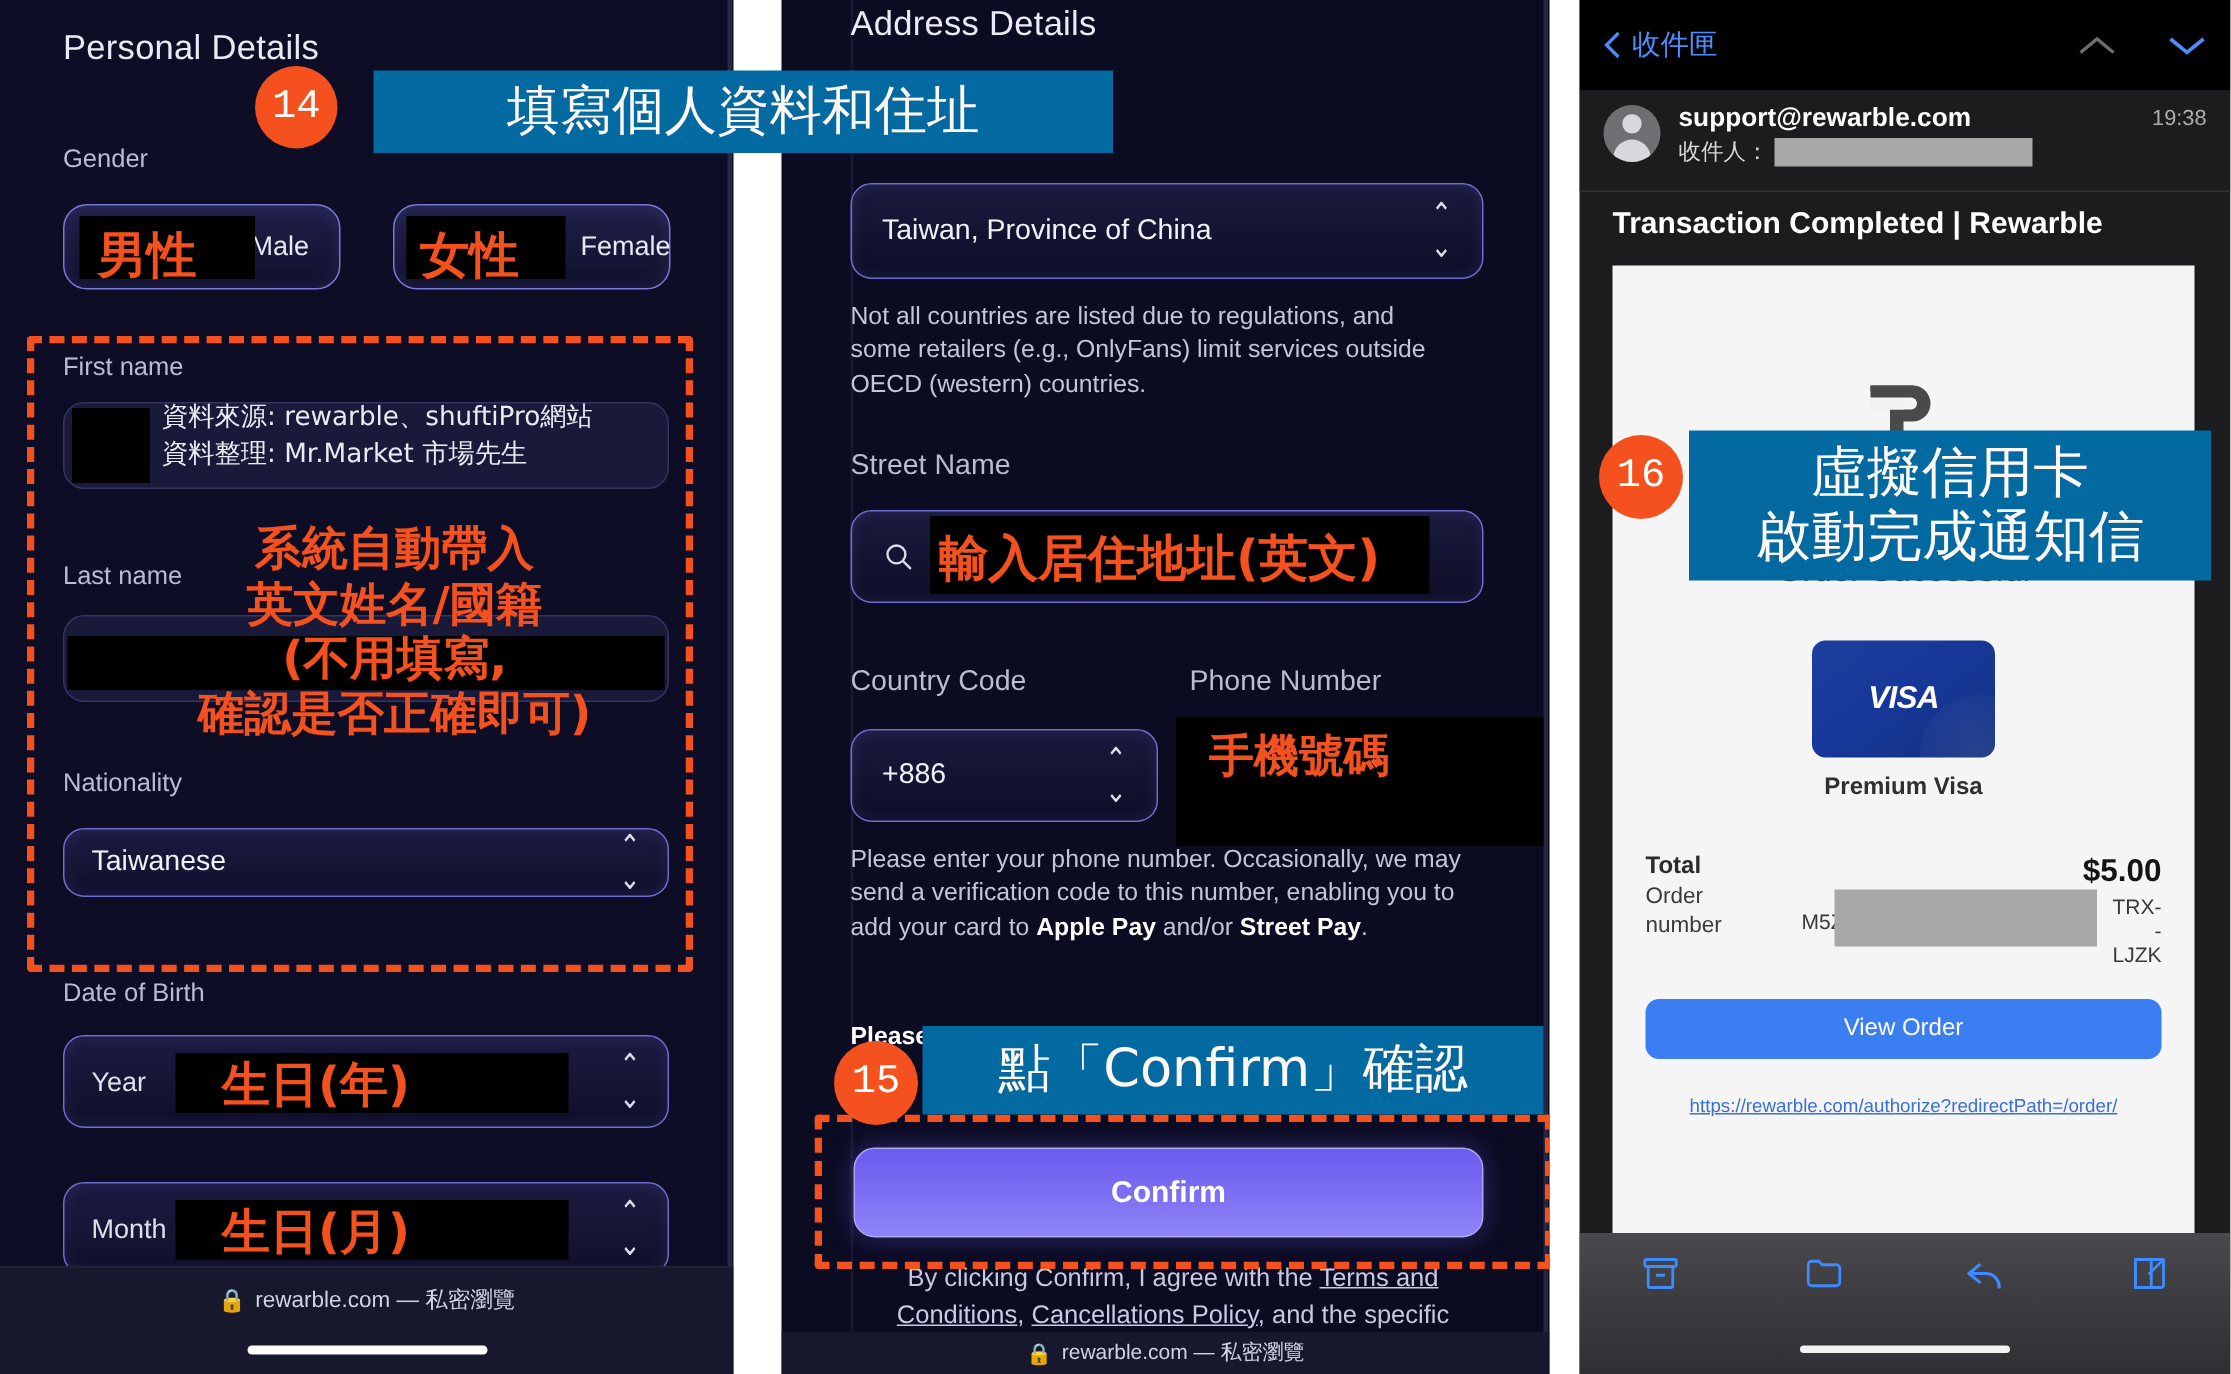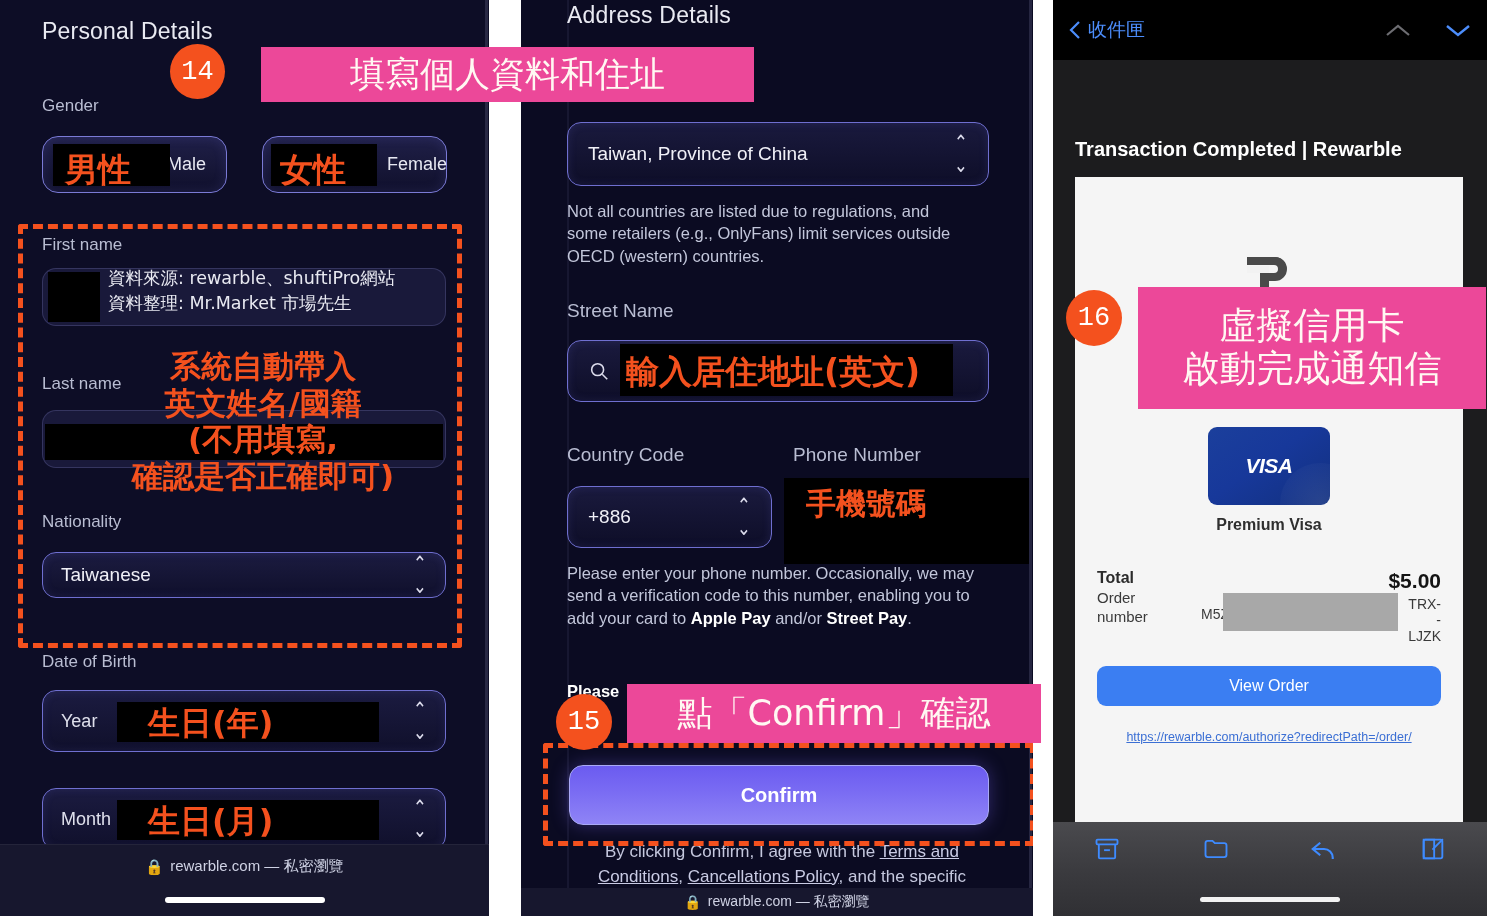--- a/index.html
+++ b/index.html
@@ -71,24 +71,24 @@
   }
 
   
   .dash-box {
     position: absolute; border: 5px dashed #f4511e; border-radius: 3px;
     pointer-events: none;
   }
 
   
   .banner {
-    position: absolute; background: #ec4899; color: #fff8f2;
+    position: absolute; background: #0369a1; color: #fff8f2;
     font-family: "DejaVu Sans", "Liberation Sans", sans-serif;
     display: flex; align-items: center; justify-content: center;
-    white-space: pre-line; text-align: center; line-height: 1.15; margin-left: 12px;
+    white-space: pre-line; text-align: center; line-height: 1.15;
   }
   .step-badge {
     position: absolute; border-radius: 50%; background: #f4511e;
     color: #ffffff; display: flex; align-items: center; justify-content: center;
     font-size: 27px; font-weight: 400;
     font-family: Liberation Mono, monospace;
   }
 
   
   .sfooter {
@@ -340,20 +340,33 @@
         <div class="arrows">
           <svg width="26" height="15" viewBox="0 0 26 15" fill="none" stroke="#6d6d72" stroke-width="2.2">
               <polyline points="2,12 13,3 24,12"></polyline>
             </svg>
           <svg width="26" height="15" viewBox="0 0 26 15" fill="none" stroke="#4c8dfb" stroke-width="2.4">
               <polyline points="2,3 13,12 24,3"></polyline>
             </svg>
         </div>
       </div>
 
+      <div class="mail-head">
+        <div class="avatar-c"></div>
+        <div style="flex:1;min-width:0;">
+          <div style="display:flex;align-items:flex-start;">
+            <span class="mail-from">support@rewarble.com</span>
+            <span class="mail-time">19:38</span>
+          </div>
+          <div class="mail-to">
+            <span>收件人：</span>
+            <span class="redact-gray" style="width:172px;height:19px;"></span>
+          </div>
+        </div>
+      </div>
 
       <div class="mail-subject">Transaction Completed | Rewarble</div>
 
       <div class="mail-body">
 
         <div class="logo-r" style="margin-top:72px;">
           <svg width="56" height="44" viewBox="0 0 56 44" fill="#4a4a4a">
             <path d="M6 8 h28 a12 12 0 0 1 0 24 h-6 v10 h-9 V24 h14 a4 4 0 0 0 0-8 H6z"></path>
             <path d="M6 17 h22 v7 H6z" fill="#f2f2f2"></path>
             <path d="M6 8 h28 a12 12 0 0 1 10 6 h-10 a4 4 0 0 0-4-2 H6z"></path>
@@ -394,21 +407,21 @@
           <div class="redact-gray" style="position:absolute;left:126px;top:24px;width:175px;height:38px;"></div>
         </div>
 
         <div class="view-order-btn" style="margin:22px 22px 0 22px;">
           <span>View Order</span>
         </div>
 
         <a class="mail-link" href="#" style="margin-top:24px;">https://rewarble.com/authorize?redirectPath=/order/</a>
       </div>
 
-      <div class="banner" style="left:73px;top:287px;width:348px;height:122px;font-size:37px;font-weight:400;">虛擬信用卡
+      <div class="banner" style="left:73px;top:287px;width:348px;height:100px;font-size:37px;font-weight:400;">虛擬信用卡
 啟動完成通知信</div>
       <div class="step-badge" style="left:13px;top:290px;width:56px;height:56px;">16</div>
 
       <div class="mail-toolbar">
         <div class="tb-icons">
           <div>
             <svg width="28" height="28" viewBox="0 0 24 24" fill="none" stroke="#3e8bff" stroke-width="1.6">
               <rect x="3" y="4" width="18" height="4" rx="1"></rect>
               <path d="M5 8v11a1 1 0 001 1h12a1 1 0 001-1V8"></path>
               <line x1="9.5" y1="13" x2="14.5" y2="13"></line>

